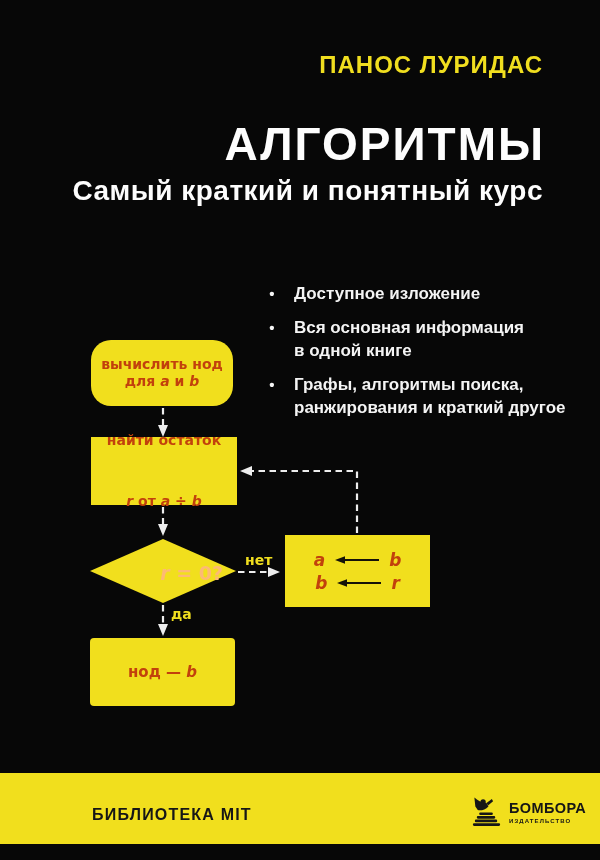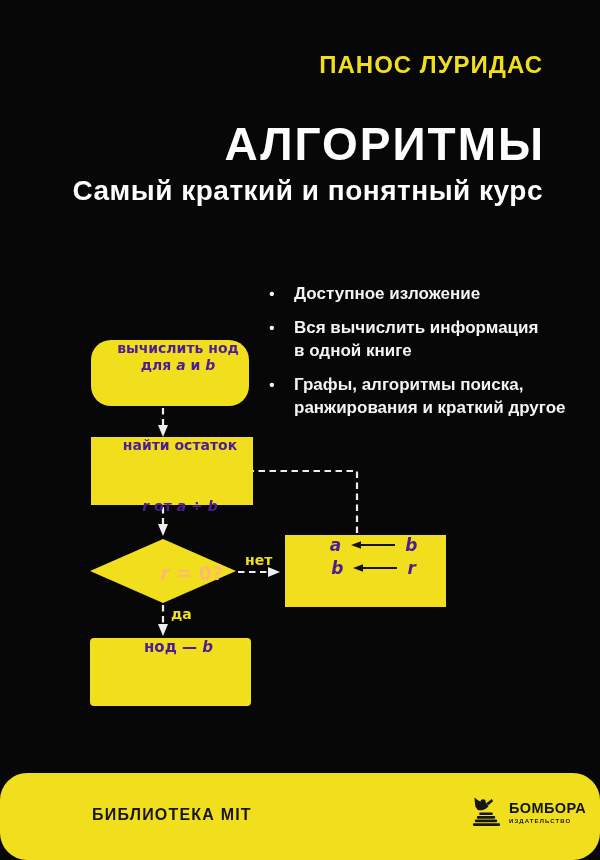--- a/index.html
+++ b/index.html
@@ -28,45 +28,45 @@
     position:absolute;top:282px;left:266px;width:310px;
     color:#f4f4f4;font-size:17px;font-weight:bold;line-height:23px;
     list-style:none;margin:0;padding:0;
   }
   .bullets li{display:flex;margin:0 0 11px 0;}
   .bullet-marker{width:12px;flex:0 0 12px;margin-right:16px;text-align:center;font-size:15px;}
   .bullet-lines{flex:1;}
   
   .fc-svg{position:absolute;left:0;top:0;pointer-events:none;}
   .fbox{
-    position:absolute;background:#f1df1d;color:#4c1d95;
+    position:absolute;background:#f1df1d;color:#c2410c;
     font-family:"DejaVu Sans",sans-serif;font-weight:bold;
-    display:flex;flex-direction:column;align-items:center;
-    text-align:center;white-space:pre-wrap;padding-left:16px;
+    display:flex;flex-direction:column;align-items:center;justify-content:center;
+    text-align:center;white-space:pre-wrap;
   }
   .fbox .it,.fc-it{font-style:italic;}
   .node-start{left:91px;top:340px;width:142px;height:66px;border-radius:20px;font-size:14px;line-height:17px;}
   .node-remainder{left:91px;top:437px;width:146px;height:68px;font-size:14px;line-height:17px;gap:44px;}
   .node-end{left:90px;top:638px;width:145px;height:68px;border-radius:4px;font-size:15px;}
   .node-swap{left:285px;top:535px;width:145px;height:72px;font-size:17px;font-style:italic;gap:3px;}
   .swap-row{display:flex;align-items:center;gap:8px;}
   .assign-arrow{display:block;}
   .decision-text{
     position:absolute;left:103px;top:562px;width:120px;text-align:right;
     color:#fdba74;font-family:"DejaVu Sans",sans-serif;font-weight:bold;font-size:19px;
   }
   .edge-label{
     position:absolute;color:#f0de1f;
     font-family:"DejaVu Sans",sans-serif;font-weight:bold;font-size:14px;
   }
   .label-no{left:245px;top:552px;}
   .label-yes{left:171px;top:606px;}
   
   .footer{
-    position:absolute;left:0;top:773px;width:600px;height:87px;background:#f1df1d;border-radius:27px;
+    position:absolute;left:0;top:773px;width:600px;height:71px;background:#f1df1d;
   }
   .series{
     position:absolute;left:92px;top:33px;color:#161616;
     font-size:16px;font-weight:bold;letter-spacing:1.2px;white-space:nowrap;
   }
   .logo{position:absolute;left:470px;top:24px;display:flex;align-items:center;gap:6px;}
   .logo-texts{display:flex;flex-direction:column;}
   .publisher{color:#161616;font-size:14.5px;font-weight:bold;letter-spacing:.4px;line-height:15px;}
   .publisher-sub{color:#161616;font-size:6px;font-weight:bold;letter-spacing:1.1px;margin-top:2px;}
 </style>
@@ -82,21 +82,21 @@
   <ul class="bullets">
     <li>
       <span class="bullet-marker">•</span>
       <span class="bullet-lines">
         <div>Доступное изложение</div>
       </span>
     </li>
     <li>
       <span class="bullet-marker">•</span>
       <span class="bullet-lines">
-        <div>Вся вычислить информация</div>
+        <div>Вся основная информация</div>
         <div>в одной книге</div>
       </span>
     </li>
     <li>
       <span class="bullet-marker">•</span>
       <span class="bullet-lines">
         <div>Графы, алгоритмы поиска,</div>
         <div>ранжирования и краткий другое</div>
       </span>
     </li>

